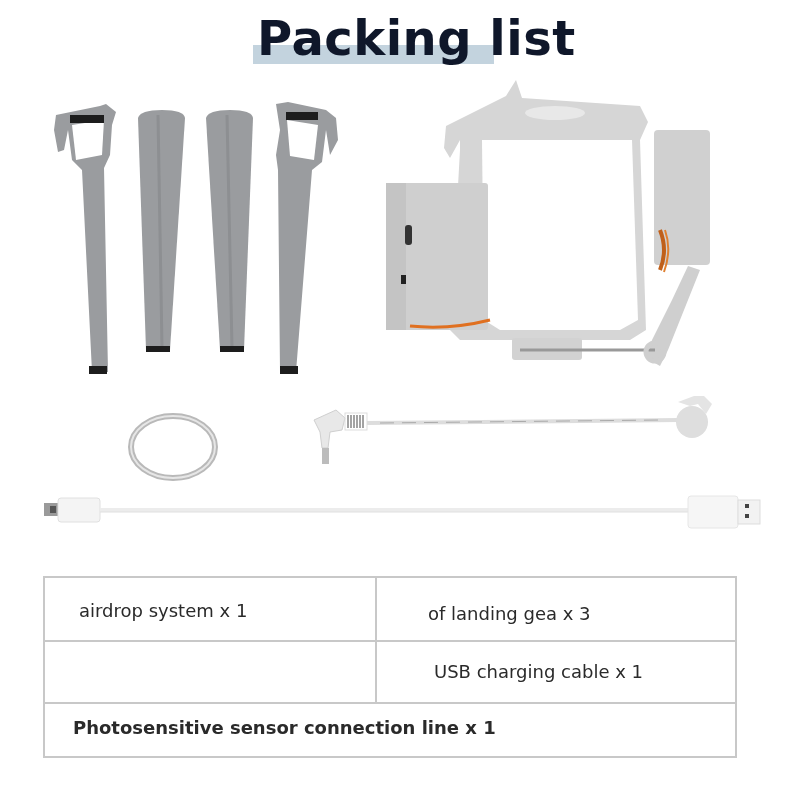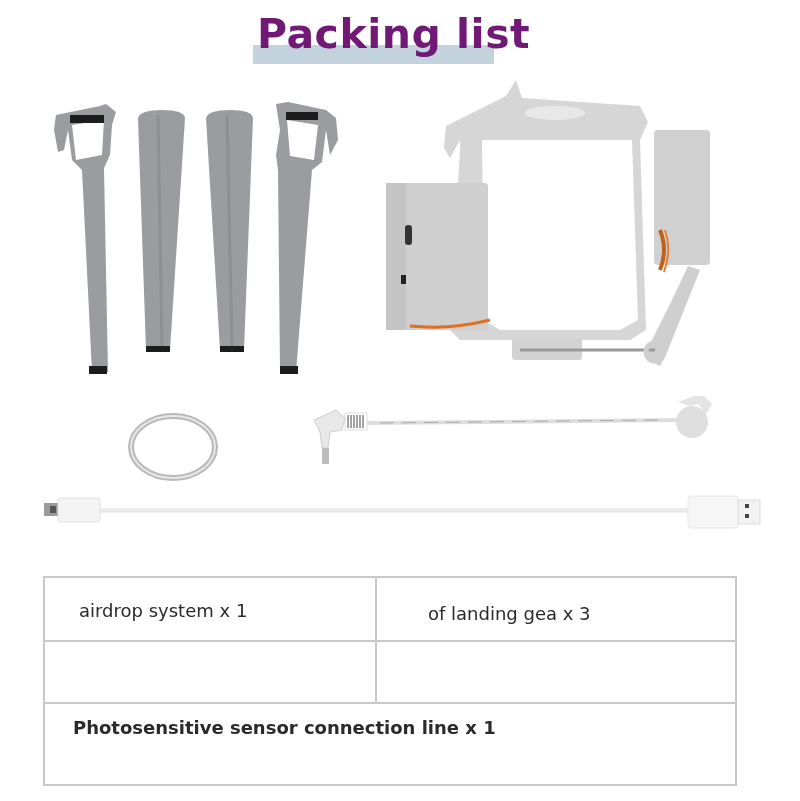--- a/index.html
+++ b/index.html
@@ -1,20 +1,20 @@
 <!DOCTYPE html>
 <html><head>
 <meta charset="utf-8">
 <style>
   html, body { margin:0; padding:0; background:#ffffff; }
   body { width:800px; height:801px; position:relative; overflow:hidden; font-family:"DejaVu Sans", sans-serif; }
   .title-bar { position:absolute; left:253px; top:45px; width:241px; height:19px; background:#c3d3de; }
-  .title { position:absolute; left:257px; top:10px; font-family:"DejaVu Sans", sans-serif; font-weight:bold; font-size:41px; color:#701a75; letter-spacing:0.5px; white-space:nowrap; }
+  .title { position:absolute; left:257px; top:10px; font-family:"DejaVu Sans", sans-serif; font-weight:bold; font-size:48px; color:#0f172a; letter-spacing:0.5px; white-space:nowrap; }
   .art { position:absolute; left:0; top:0; }
-  .tbl { position:absolute; left:43px; top:576px; width:694px; height:210px; border:2px solid #c8c8c8; box-sizing:border-box; }
+  .tbl { position:absolute; left:43px; top:576px; width:694px; height:182px; border:2px solid #c8c8c8; box-sizing:border-box; }
   .cell { position:absolute; font-size:18px; color:#2a2a2a; white-space:nowrap; font-family:"DejaVu Sans", sans-serif; }
   .hline { position:absolute; left:0; width:100%; height:2px; background:#c8c8c8; }
   .vline { position:absolute; top:0; width:2px; background:#c8c8c8; }
 </style>
 </head>
 <body>
 
 <div class="title-bar"></div>
 <div class="title">Packing list</div>
 
@@ -100,14 +100,15 @@
   </g>
 </svg>
 
 <div class="tbl">
   <div class="vline" style="left:330px;height:125px;"></div>
   <div class="hline" style="top:62px;"></div>
   <div class="hline" style="top:124px;"></div>
 
   <div class="cell" style="left:34px;top:22px;">airdrop system x 1</div>
   <div class="cell" style="left:383px;top:25px;">of landing gea x 3</div>
+  <div class="cell" style="left:389px;top:83px;">USB charging cable x 1</div>
   <div class="cell" style="left:28px;top:139px;font-weight:bold;">Photosensitive sensor connection line x 1</div>
 </div>
 
 </body></html>

